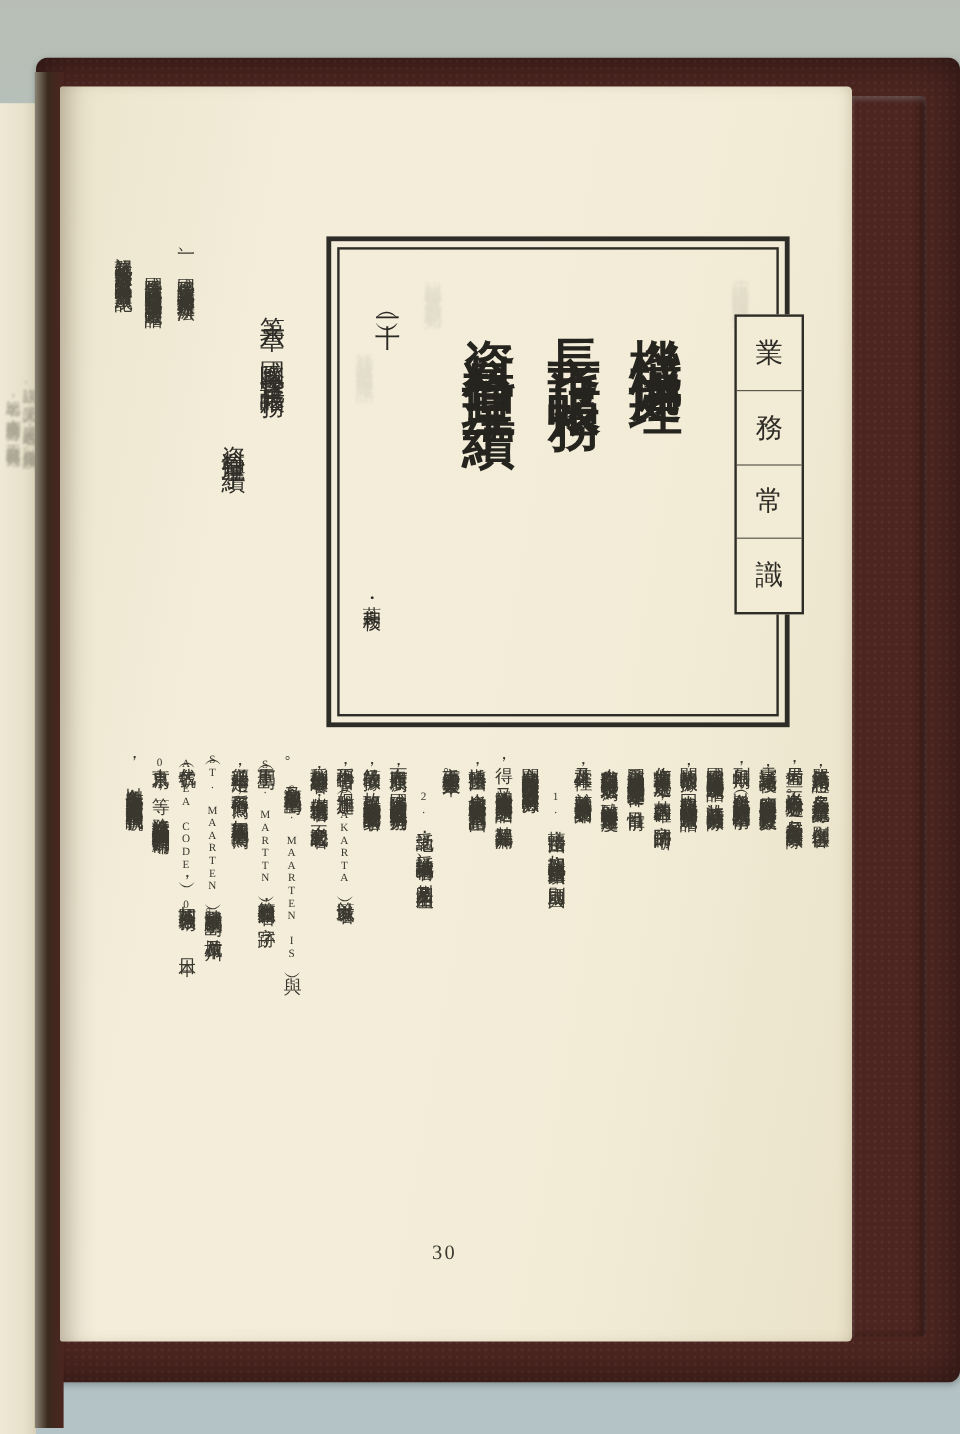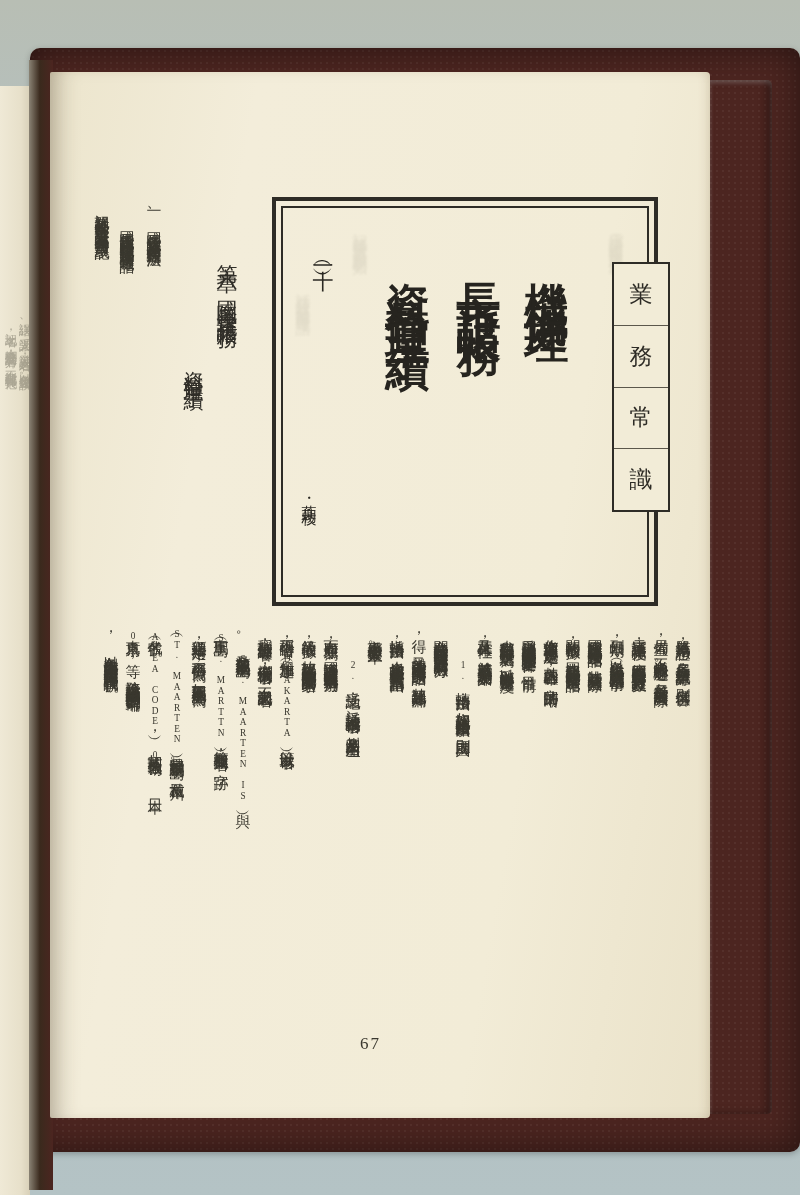--- a/index.html
+++ b/index.html
@@ -156,16 +156,16 @@
       <div class="bcol vtext">稱劃分話價等級者，本欄僅塡城市名稱，不必記載國名</div>
       <div class="bcol vtext">。又類似聖馬爾他羣島（<span class="up">ST. MAARTEN IS</span>）與</div>
       <div class="bcol vtext">聖馬丁島（<span class="up">ST. MARTTN</span>）等有極相似國名，字跡</div>
       <div class="bcol vtext">必須端正淸楚，名稱不得簡寫，如聖馬爾他羣島簡寫</div>
       <div class="bcol vtext">（<span class="up">ST. MAARTEN</span>）時容易誤爲聖馬丁島。城市及州</div>
       <div class="bcol vtext">名代號（<span class="up">AREA CODE</span>），如英國倫敦爲<span class="up">01</span>，日本</div>
       <div class="bcol vtext">東京爲<span class="up">03</span>等，務請塡寫在受話號碼欄之用戶號碼前端</div>
       <div class="bcol vtext">，以免製卡作業中途須再向國際電信局話務科查詢代號</div>
     </div>
 
-    <div class="pageno">67</div>
+    <div class="pageno">30</div>
 
   </div>
 </div>
 
 </body></html>

